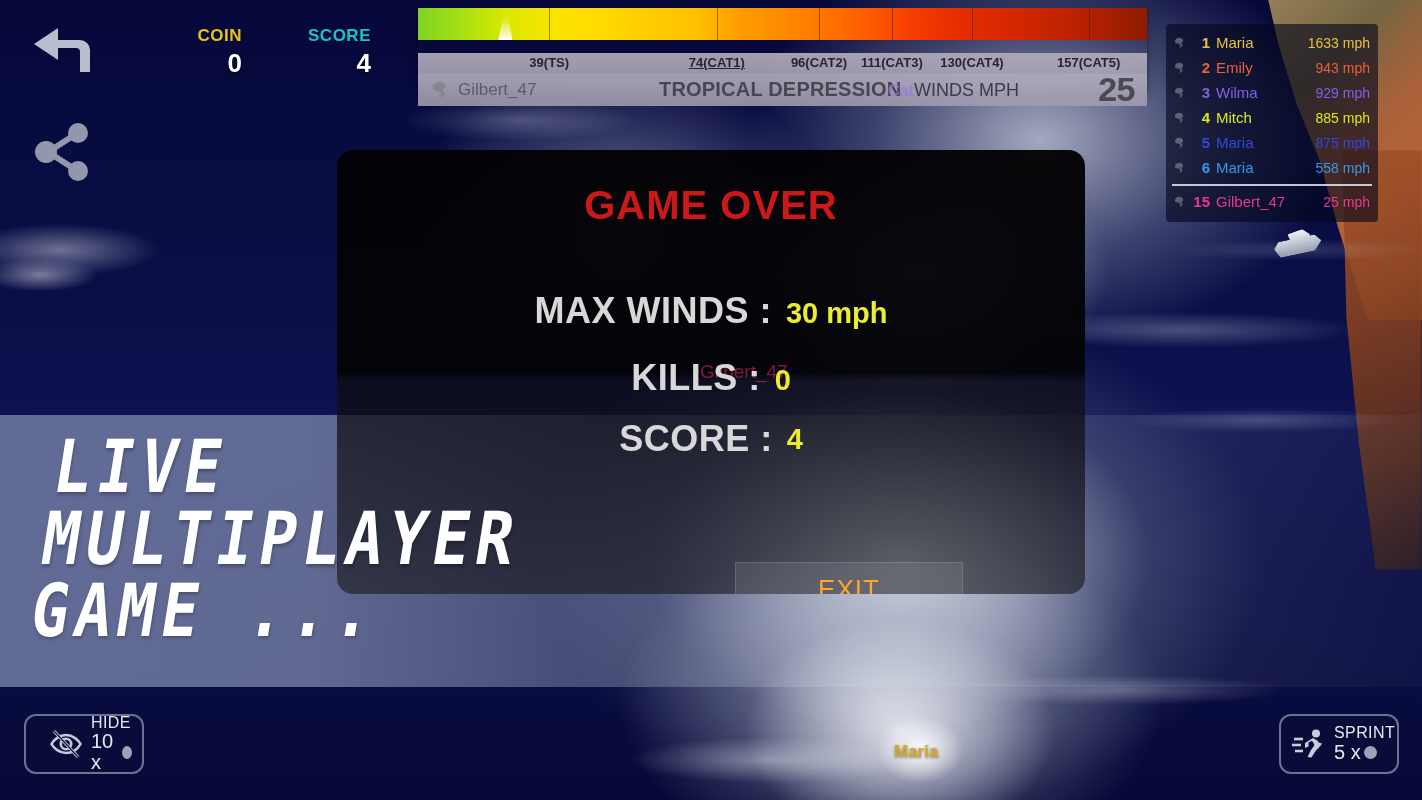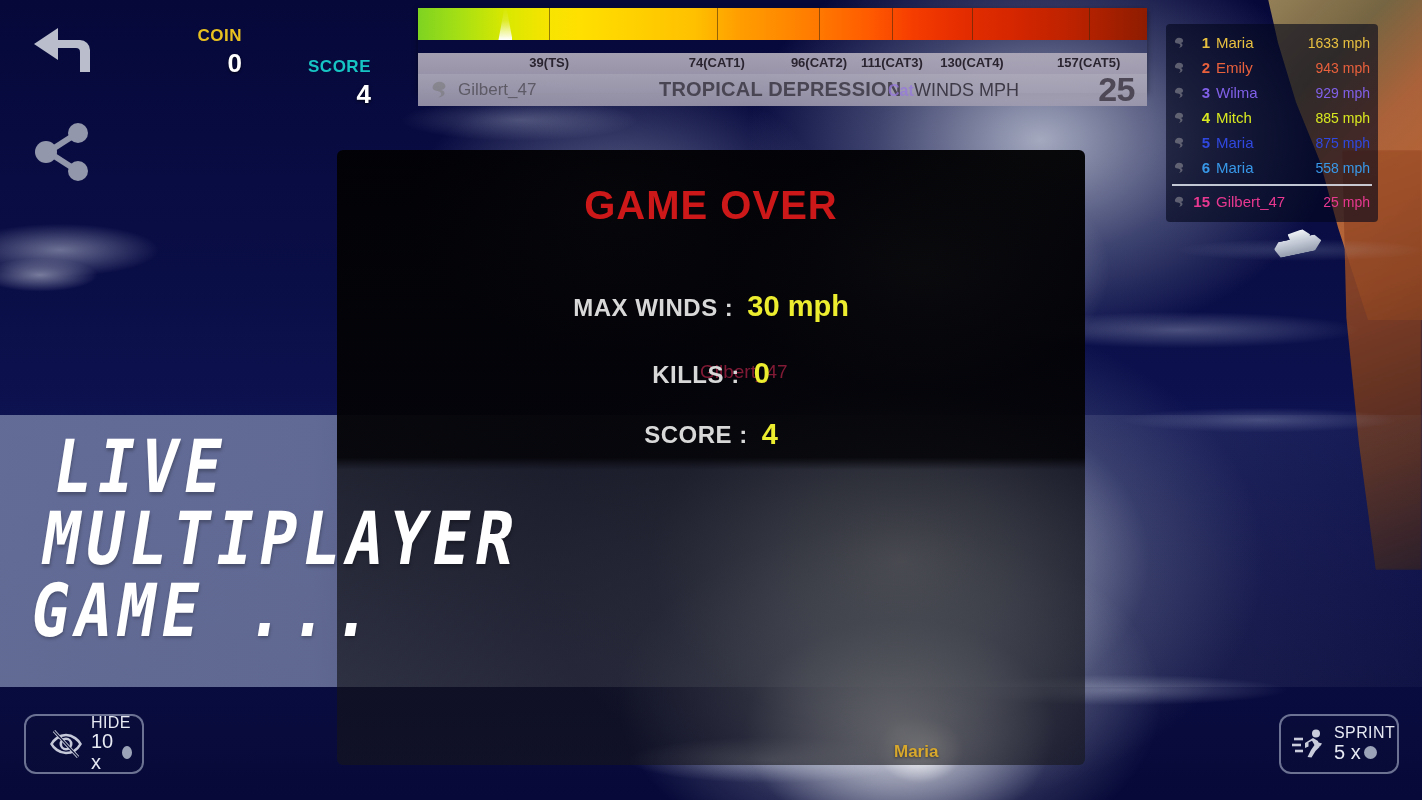--- a/index.html
+++ b/index.html
@@ -65,21 +65,21 @@
 
   
   .back-btn { position:absolute; left:24px; top:22px; width:80px; height:56px; cursor:pointer; }
   .share-btn { position:absolute; left:28px; top:116px; width:68px; height:72px; cursor:pointer; }
 
   .stat { position:absolute; text-align:right; width:120px; }
   .stat .lab { font-size:17px; font-weight:bold; letter-spacing:.5px; }
   .stat .val { font-size:26px; font-weight:bold; color:#fff; margin-top:2px;
                text-shadow:0 1px 3px rgba(0,0,0,.7); }
   #coin-stat { left:122px; top:26px; }
-  #score-stat { left:251px; top:26px;margin-top:31px; }
+  #score-stat { left:251px; top:26px; }
 
   
   #wind-panel {
     position:absolute; left:418px; top:8px; width:729px; height:85px;
     box-shadow:0 2px 6px rgba(0,0,0,.45);
   }
   .scale-bar {
     position:relative; height:32px; width:100%;
     background:linear-gradient(90deg,
       #7ed321 0%, #a8e013 6%, #d9e800 12%, #f7e400 18%, #ffe000 22%,
@@ -130,33 +130,33 @@
   }
   .lb-row { display:flex; align-items:center; height:25px; padding:0 8px 0 6px; }
   .lb-ico { width:14px; height:14px; opacity:.6; flex:none; }
   .lb-rank { width:24px; text-align:right; font-size:15px; font-weight:bold; margin-right:6px; }
   .lb-name { flex:1; font-size:15px; }
   .lb-val { font-size:14px; white-space:nowrap; }
   .lb-sep { height:2px; margin:4px 6px 3px 6px; background:rgba(225,230,240,.85); }
 
   
   #dialog {
-    position:absolute; left:337px; top:150px; width:748px; height:615px;
-    border-radius:6px; overflow:hidden;
+    position:absolute; left:337px; top:150px; width:748px; height:444px;
+    border-radius:16px; overflow:hidden;
     background:linear-gradient(180deg, rgba(2,2,4,.96) 0%, rgba(3,3,6,.95) 50%, rgba(12,12,16,.74) 52%, rgba(22,22,26,.60) 100%);
   }
   #dlg-title {
     position:absolute; left:0; right:0; top:33px; text-align:center;
     font-size:40px; font-weight:bold; color:#cc1818; letter-spacing:1px;
   }
   .dlg-line {
     position:absolute; left:0; right:0; display:flex; justify-content:center;
     align-items:baseline; gap:14px;
   }
-  .dlg-lab { font-size:24px; font-weight:bold; color:#d8d8d8; letter-spacing:.5px; }
+  .dlg-lab { font-size:36px; font-weight:bold; color:#d8d8d8; letter-spacing:.5px; }
   .dlg-val { font-size:29px; font-weight:bold; color:#eded30; }
   #line-maxwinds { top:140px; }
   #line-kills { top:207px; }
   #line-score { top:268px;align-items:center; }
   #kills-ghost {
     position:absolute; left:50%; top:211px; margin-left:-11px;
     font-size:19px; color:rgba(205,40,80,.62); white-space:nowrap; pointer-events:none;
   }
   .dlg-btn {
     position:absolute; top:412px; width:228px; height:54px;
@@ -258,21 +258,21 @@
       <div class="scale-marker" id="scale-marker" style="left: 12%;"></div>
     <div class="scale-tick" style="left: 18%;"></div>
         <div class="scale-tick" style="left: 41%;"></div>
         <div class="scale-tick" style="left: 55%;"></div>
         <div class="scale-tick" style="left: 65%;"></div>
         <div class="scale-tick" style="left: 76%;"></div>
         <div class="scale-tick" style="left: 92%;"></div>
       </div>
     <div class="scale-labels" id="scale-labels">
         <div class="tl" style="left: 18%;">39(TS)</div>
-        <div class="tl" style="left: 41%;">74(CAT1)</div>
+        <div class="tl" style="left: 41%; text-decoration: underline;">74(CAT1)</div>
         <div class="tl" style="left: 55%;">96(CAT2)</div>
         <div class="tl" style="left: 65%;">111(CAT3)</div>
         <div class="tl" style="left: 76%;">130(CAT4)</div>
         <div class="tl" style="left: 92%;">157(CAT5)</div>
       </div>
     <div class="name-row">
       <svg class="cyc-icon" viewBox="0 0 24 24">
         <path d="M12 3c4 0 7 2 7 5 0 2.4-2.2 3.7-4.6 4.1 2.2.5 3.6 1.6 3.6 3.2 0 2.6-3 4.7-6.6 4.7 2-1 3-2.2 3-3.6 0-1.9-1.8-3-4.4-3.4C6.6 12.5 5 11.2 5 9.3 5 6.5 8.1 3 12 3z" fill="#777"></path>
       </svg>
       <span class="storm-name">Gilbert_47</span>
@@ -356,20 +356,21 @@
     <div class="dlg-line" id="line-kills">
       <span class="dlg-lab">KILLS :</span>
       <span class="dlg-val">0</span>
     </div>
 
     <div class="dlg-line" id="line-score">
       <span class="dlg-lab">SCORE :</span>
       <span class="dlg-val">4</span>
     </div>
 
+    <div class="dlg-btn" id="btn-exit">EXIT</div>
   </div>
 
   <div id="promo">
     <div>LIVE</div>
     <div>MULTIPLAYER</div>
     <div>GAME ...</div>
   </div>
 
   <div class="ability" id="btn-hide">
     <svg class="ab-ico" viewBox="0 0 36 36">

